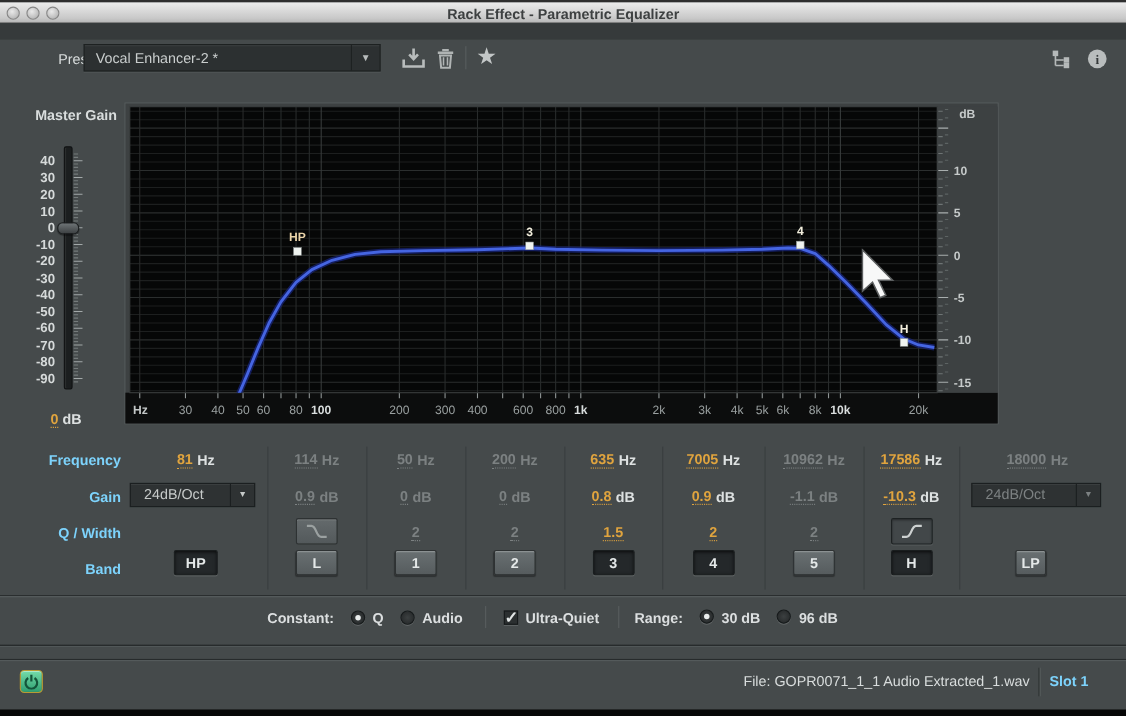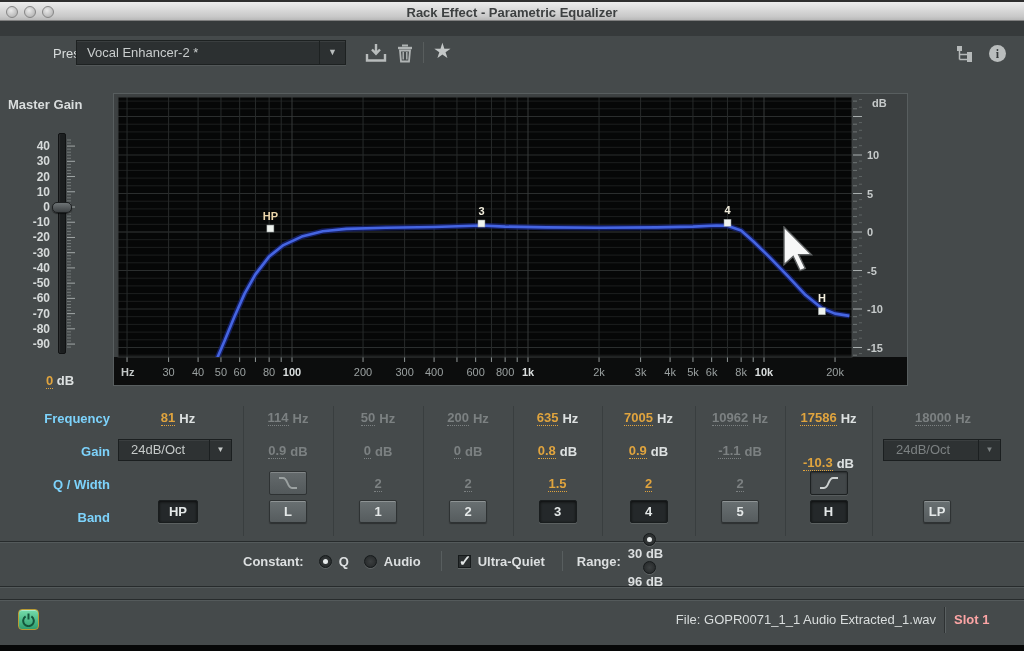--- a/index.html
+++ b/index.html
@@ -22,21 +22,21 @@
   .rowlabel { font-size:13px; color:#d9dddd; }
   #preset-dd { left:76px; top:40px; width:270px; height:25px; background:#2c3031;
     border:1px solid #1d2121; box-shadow:inset 0 1px 0 rgba(255,255,255,.07), 0 1px 0 rgba(255,255,255,.08);
     color:#c9cdcd; font-size:13px; line-height:23px; }
   #preset-dd .txt { padding-left:10px; }
   #preset-dd .arrowbox { position:absolute; right:0; top:0; width:26px; height:23px;
     border-left:1px solid #1d2121; text-align:center; color:#b8bcbc; font-size:9px; line-height:23px; }
   .iconbtn svg { display:block; }
 
   
-  #mg-label { left:8px; top:97px; font-size:13px; font-weight:bold; color:#d9dddd; }
+  #mg-label { left:32px; top:97px; font-size:13px; font-weight:bold; color:#d9dddd; }
   .mg-num { position:absolute; width:40px; text-align:right; font-size:12px; font-weight:bold; color:#d6dada; }
   #mg-track { left:58px; top:133px; width:8px; height:221px; background:#1b1e1f;
     border:1px solid #101213; box-shadow:inset 1px 0 1px rgba(255,255,255,.08); border-radius:2px; }
   #mg-handle { left:52px; top:202px; width:20px; height:11px; border-radius:5px;
     background:linear-gradient(#70767 8,#63696b 40%,#3f4345); background:linear-gradient(#6e7476,#3e4244);
     border:1px solid #1c1f20; box-shadow:0 1px 1px rgba(0,0,0,.5); }
   #mg-value { left:28px; top:373px; width:64px; text-align:center; font-size:13px; font-weight:bold; }
   .val-on { color:#e0a43e; border-bottom:1px dotted #e0a43e; display:inline-block; }
   .val-off { color:#7c8182; border-bottom:1px dotted #7c8182; display:inline-block; }
   .unit-on { color:#dde1e1; }
@@ -80,21 +80,21 @@
     box-shadow:0 1px 0 rgba(255,255,255,.15); position:relative; }
   .cb.checked::after { content:"\2713"; position:absolute; left:0px; top:-4px;
     font-size:15px; font-weight:bold; color:#e2e6e6; }
   .vsep { width:1px; height:20px; background:#61676 8; background:#616768; opacity:.7; }
 
   
   #power-btn { left:18px; top:609px; width:21px; height:21px; border-radius:4px;
     border:1px solid #b99b33; background:linear-gradient(#74dcaa,#2f9f70);
     box-shadow:inset 0 1px 0 rgba(255,255,255,.4); display:flex; align-items:center; justify-content:center; }
   #file-label { right:88px; top:612px; font-size:13px; color:#d9dddd; }
-  #slot-label { left:954px; top:612px; font-size:13px; font-weight:bold; color:#fca5a5; }
+  #slot-label { left:954px; top:612px; font-size:13px; font-weight:bold; color:#7dd3fc; }
   #footer-sep { left:944px; top:607px; width:1px; height:26px; background:#2e3233; box-shadow:1px 0 0 #5a6061; }
   #bottombar { left:0; top:645px; width:1024px; height:6px; background:#060707; }
 </style>
 </head>
 <body>
 
 <div id="titlebar" class="abs">
   <div class="tlight" style="left:6px"></div>
   <div class="tlight" style="left:24px"></div>
   <div class="tlight" style="left:42px"></div>
@@ -528,21 +528,21 @@
       <span class="unit-off">dB</span>
     </div>
     <div class="bandcell" style="left: 695px; top: 475px; width: 90px;">
       <span class="val-off">2</span>
     </div>
     <div class="bandbtn off" style="left: 721px; top: 500px; width: 38px;">5</div>
     <div class="bandcell" style="left: 785px; top: 409px; width: 87px;">
       <span class="val-on">17586</span>
       <span class="unit-on">Hz</span>
     </div>
-    <div class="bandcell" style="left: 785px; top: 454px; width: 87px;">
+    <div class="bandcell" style="left: 785px; top: 442px; width: 87px;">
       <span class="val-on">-10.3</span>
       <span class="unit-on">dB</span>
     </div>
     <div class="qbtn dark" style="left: 809.5px; top: 471px;">
       <svg width="24" height="18">
         <path d="M3,14 L7,14 C12,14 11,4 16,4 L21,4" fill="none" stroke="#cdd1d1" stroke-width="2"></path>
       </svg>
     </div>
     <div class="bandbtn on" style="left: 809.5px; top: 500px; width: 38px;">H</div>
     <div class="bandcell" style="left: 872px; top: 409px; width: 142px;">
@@ -560,21 +560,21 @@
       <span class="radio sel" style="margin-left: 15px;"></span>
       <span class="lbl" style="margin-left: 7px;">Q</span>
       <span class="radio" style="margin-left: 15px;"></span>
       <span class="lbl" style="margin-left: 7px;">Audio</span>
     </span>
   <span class="vsep" style="margin:0 16px 0 20px;"></span>
   <span class="cb checked" id="uq-box"></span>
   <span class="lbl" style="margin-left:7px;">Ultra-Quiet</span>
   <span class="vsep" style="margin:0 14px 0 17px;"></span>
   <span class="lbl">Range:</span>
-  <span id="range-options" style="display:flex; align-items:center;flex-direction:column;">
+  <span id="range-options" style="display:flex; ">
       <span class="radio sel" style="margin-left: 15px;"></span>
       <span class="lbl" style="margin-left: 7px;">30 dB</span>
       <span class="radio" style="margin-left: 15px;"></span>
       <span class="lbl" style="margin-left: 7px;">96 dB</span>
     </span>
 </div>
 <div class="hrline abs" style="top:586px;"></div>
 
 <div class="hrline abs" style="top:599px;"></div>
 <div id="power-btn" class="abs">

